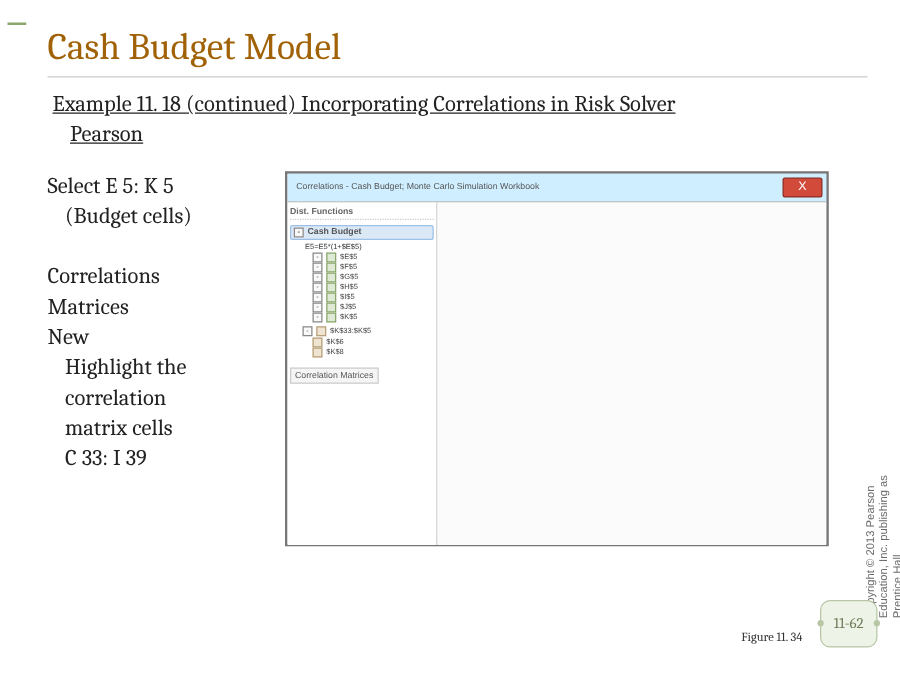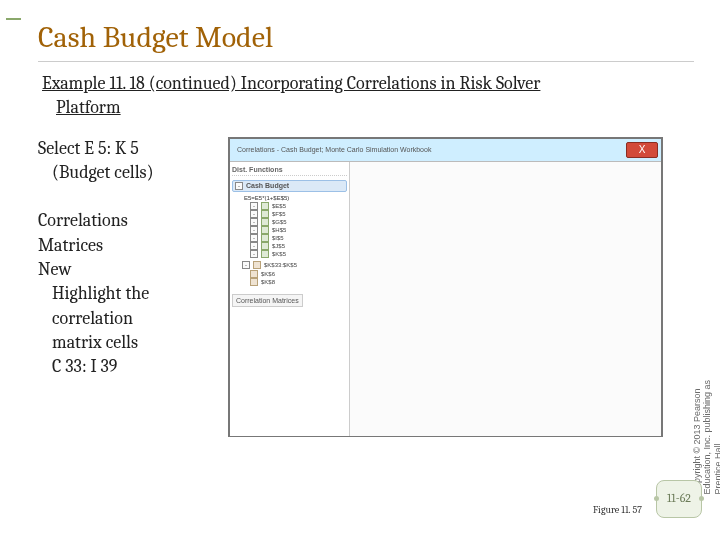--- a/index.html
+++ b/index.html
@@ -208,21 +208,21 @@
 <body>
 
 <div class="slide">
   <div class="top-accent"></div>
 
   <div class="title">Cash Budget Model</div>
   <div class="title-underline"></div>
 
   <div class="subtitle">
     <span>Example 11. 18 (continued) Incorporating Correlations in Risk Solver</span>
-    <span class="indent">Platform</span>
+    <span class="indent">Pearson</span>
   </div>
 
   <div class="body-row">
     <div class="instructions">
       <span>Select E 5: K 5</span><br>
       <span class="indent">(Budget cells)</span>
       <br>
       <span>Correlations</span><br>
       <span>Matrices</span><br>
       <span>New</span><br>
@@ -305,18 +305,18 @@
   </div>
 
   <div class="copyright">
     <div class="copyright-text">
       <span>Copyright © 2013 Pearson</span><br>
       <span>Education, Inc. publishing as</span><br>
       <span>Prentice Hall</span>
     </div>
   </div>
 
-  <div class="fig-caption">Figure 11. 57</div>
+  <div class="fig-caption">Figure 11. 34</div>
 
   <div class="page-pill">
     <span>11-62</span>
   </div>
 </div>
 
 </body></html>

